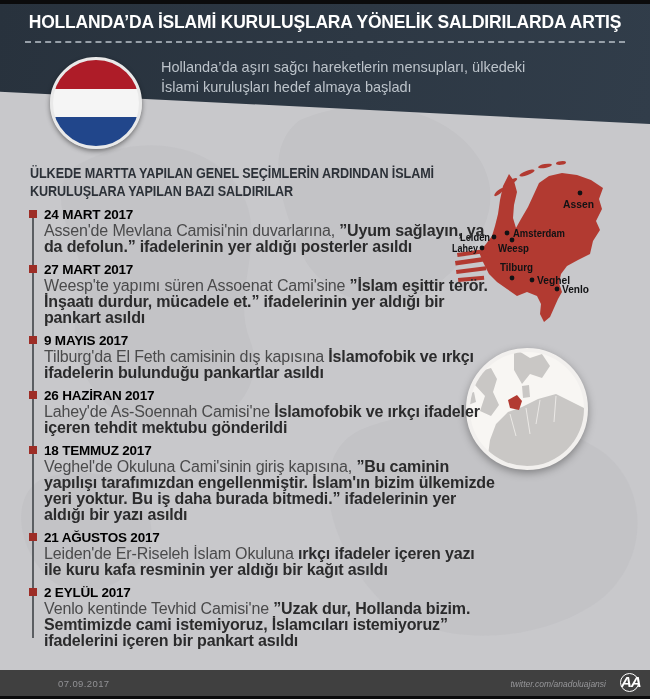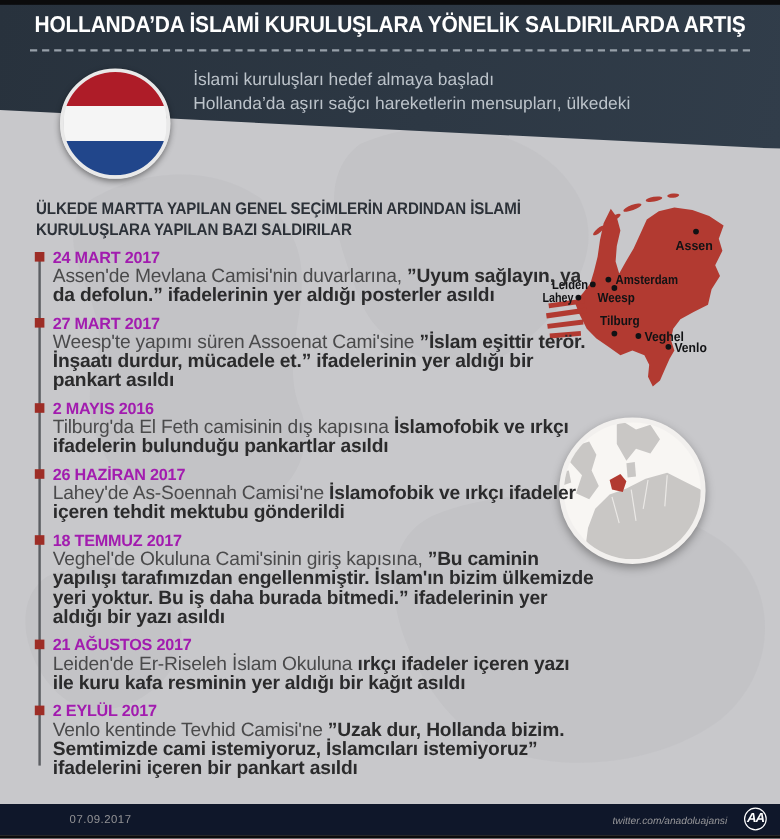--- a/index.html
+++ b/index.html
@@ -41,44 +41,44 @@
   .section-heading {
     position:absolute; left:30px; top:164px; z-index:3;
     color:#2c3138; font-size:14px; font-weight:bold; line-height:18px;
     transform:scaleX(0.9); transform-origin:left top; white-space:nowrap;
     letter-spacing:-0.1px;
   }
   .tl-line { position:absolute; left:32px; top:214px; width:2px; height:424px; background:#5b5e62; z-index:1; }
   .timeline { position:absolute; left:29px; top:206px; width:466px; z-index:3; }
   .tl-item { position:relative; padding-left:15px; margin-bottom:6px; }
   .tl-bullet { position:absolute; left:0; top:4px; width:8px; height:8px; background:#9d2d26; }
-  .tl-date { font-size:13.5px; font-weight:bold; color:#a21caf; line-height:17px; letter-spacing:-0.2px; }
+  .tl-date { font-size:13.5px; font-weight:bold; color:#000000; line-height:17px; letter-spacing:-0.2px; }
   .tl-text { font-size:16px; line-height:16px; color:#4a4a4b; letter-spacing:-0.15px; }
   .tl-text b { color:#2b2b2c; }
   .nl-map { position:absolute; left:455px; top:150px; z-index:2; overflow:visible; }
   .nl-map text { font-weight:bold; fill:#111214; font-size:11px; }
   .globe {
     position:absolute; left:466px; top:348px; width:122px; height:122px; z-index:2;
     border-radius:50%; border:4px solid #f2f0ee; background:#f8f6f3; overflow:hidden;
     box-shadow:0 3px 8px rgba(0,0,0,0.35);
   }
   .footer {
     position:absolute; left:0; top:670px; width:650px; height:26px; z-index:5;
-    background:#0f172a;
+    background:#404040;
   }
   .footer-date {
     position:absolute; left:58px; top:8px; font-size:9.5px; color:#929295; letter-spacing:0.4px;
   }
   .footer-source {
     position:absolute; right:44px; top:9px; font-size:8.5px; font-style:italic; color:#97979a;
   }
   .aa-logo {
     position:absolute; right:11px; top:3px; width:19px; height:19px;
     border:1.8px solid #ffffff; border-radius:50%;
-    color:#ffffff; font-size:11px; font-weight:bold; font-style:italic;
+    color:#ffffff; font-size:15px; font-weight:bold; font-style:italic;
     text-align:center; line-height:16px; letter-spacing:-1px;
   }
   .bottombar { position:absolute; left:0; top:696px; width:650px; height:3px; background:#0b0b0c; z-index:6; }
 </style>
 </head>
 <body>
 
 <div class="page">
 
   <svg class="bg-map" width="650" height="699" viewBox="0 0 650 699">
@@ -88,22 +88,22 @@
       <path d="M360,430 C430,400 540,410 600,450 C650,485 650,560 600,600 C540,645 430,650 380,600 C335,555 300,460 360,430 Z"></path>
       <path d="M40,480 C90,460 140,480 150,520 C160,560 110,600 70,590 C30,580 0,505 40,480 Z"></path>
     </g>
   </svg>
 
   <div class="header"></div>
   <div class="topbar"></div>
   <div class="title">HOLLANDA’DA İSLAMİ KURULUŞLARA YÖNELİK SALDIRILARDA ARTIŞ</div>
   <div class="dash-rule"></div>
   <div class="subtitle">
+    <div>Hollanda’da aşırı sağcı hareketlerin mensupları, ülkedeki</div>
     <div>İslami kuruluşları hedef almaya başladı</div>
-    <div>Hollanda’da aşırı sağcı hareketlerin mensupları, ülkedeki</div>
   </div>
   <div class="flag"></div>
 
   <div class="section-heading">
     <div>ÜLKEDE MARTTA YAPILAN GENEL SEÇİMLERİN ARDINDAN İSLAMİ</div>
     <div>KURULUŞLARA YAPILAN BAZI SALDIRILAR</div>
   </div>
 
   <div class="tl-line"></div>
   <div class="timeline">
@@ -112,21 +112,21 @@
       <div class="tl-date">24 MART 2017</div>
       <div class="tl-text"><span>Assen'de Mevlana Camisi'nin duvarlarına, </span><b>”Uyum sağlayın, ya da defolun.” ifadelerinin yer aldığı posterler asıldı</b></div>
     </div>
     <div class="tl-item">
       <span class="tl-bullet"></span>
       <div class="tl-date">27 MART 2017</div>
       <div class="tl-text"><span>Weesp'te yapımı süren Assoenat Cami'sine </span><b>”İslam eşittir terör. İnşaatı durdur, mücadele et.” ifadelerinin yer aldığı bir pankart asıldı</b></div>
     </div>
     <div class="tl-item">
       <span class="tl-bullet"></span>
-      <div class="tl-date">2 MAYIS 2016</div>
+      <div class="tl-date">9 MAYIS 2017</div>
       <div class="tl-text"><span>Tilburg'da El Feth camisinin dış kapısına </span><b>İslamofobik ve ırkçı ifadelerin bulunduğu pankartlar asıldı</b></div>
     </div>
     <div class="tl-item">
       <span class="tl-bullet"></span>
       <div class="tl-date">26 HAZİRAN 2017</div>
       <div class="tl-text"><span>Lahey'de As-Soennah Camisi'ne </span><b>İslamofobik ve ırkçı ifadeler içeren tehdit mektubu gönderildi</b></div>
     </div>
     <div class="tl-item">
       <span class="tl-bullet"></span>
       <div class="tl-date">18 TEMMUZ 2017</div>

